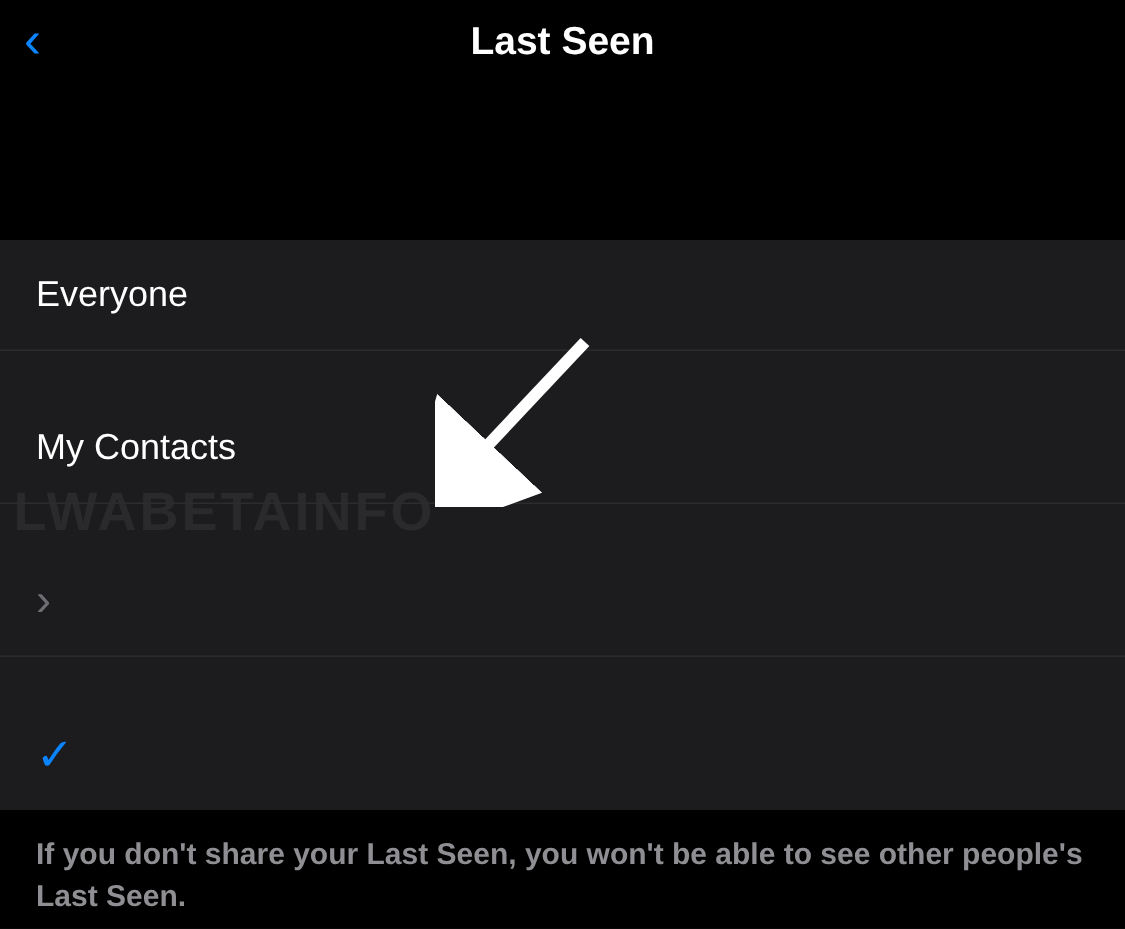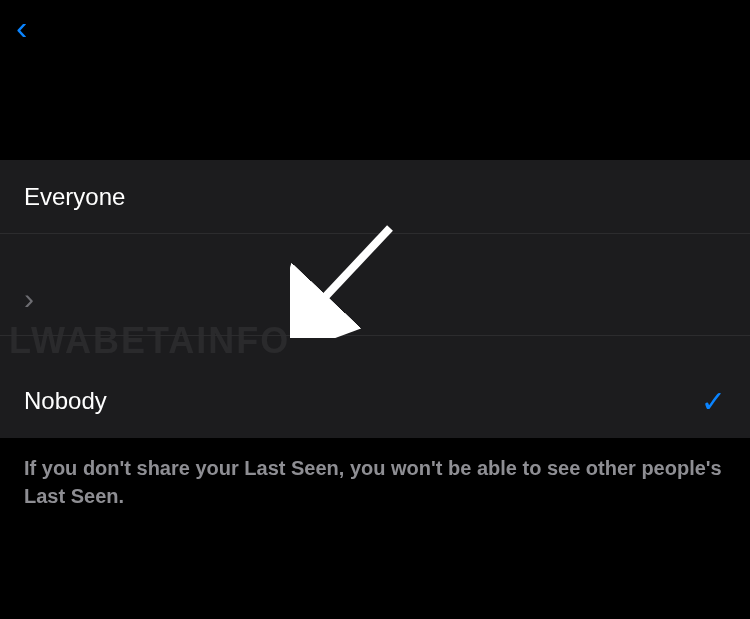--- a/index.html
+++ b/index.html
@@ -107,35 +107,38 @@
       pointer-events: none;
     }
   </style>
 </head>
 <body>
 
 <div class="nav-bar">
   <div class="back-button">
     <span class="back-chevron">‹</span>
   </div>
+  <div class="nav-title">Last Seen</div>
 </div>
 
 <div class="spacer"></div>
 
 <div class="watermark">LWABETAINFO</div>
 
 <div class="list-group">
   <div class="list-item">
     <span class="list-item-label">Everyone</span>
   </div>
   <div class="list-item">
+    <span class="list-item-label">My Contacts</span>
+  </div>
+  <div class="list-item">
     <span class="disclosure">›</span>
   </div>
   <div class="list-item">
-    <span class="list-item-label">Nobody</span>
     <span class="checkmark">✓</span>
   </div>
 </div>
 
 <div class="footer-text">If you don't share your Last Seen, you won't be able to see other people's Last Seen.</div>
 
 <svg class="arrow-annotation" width="120" height="120" viewBox="0 0 120 120">
   <defs>
     <marker id="arrowhead" markerWidth="12" markerHeight="12" refX="3" refY="6" orient="auto">
       <polygon points="0 0, 12 6, 0 12" fill="#ffffff"></polygon>

